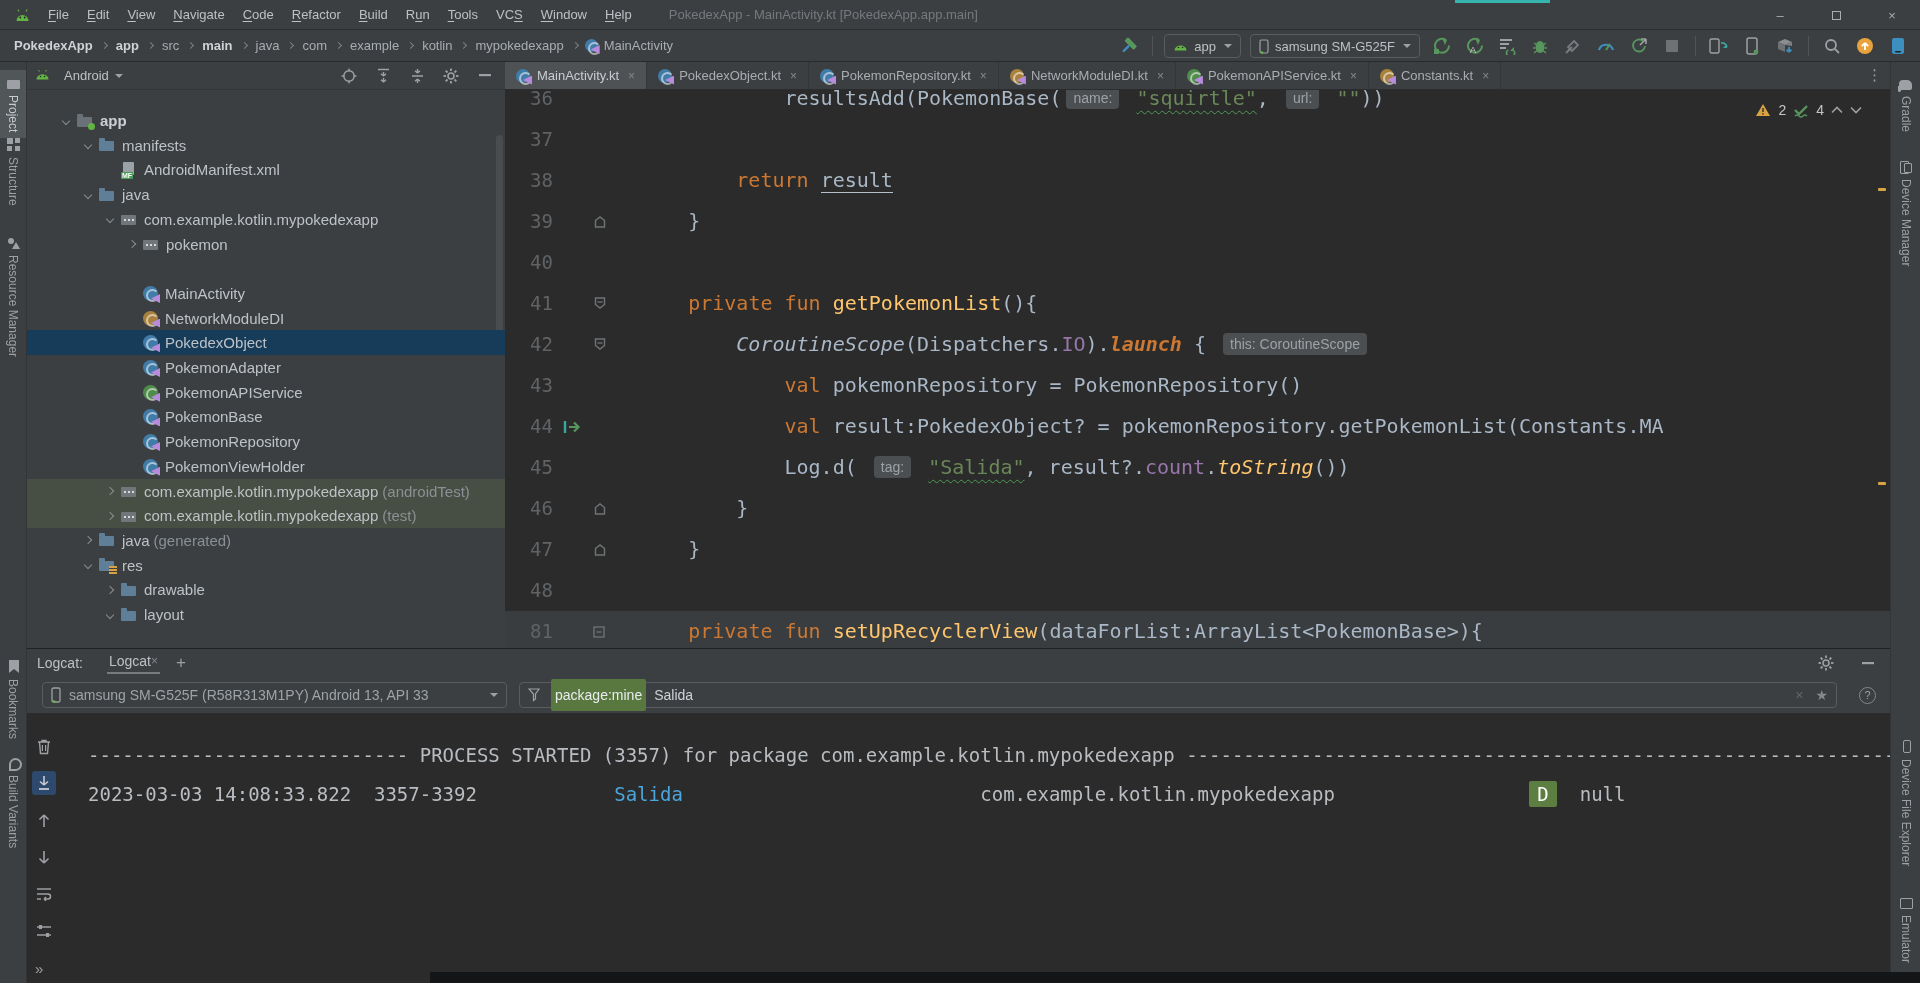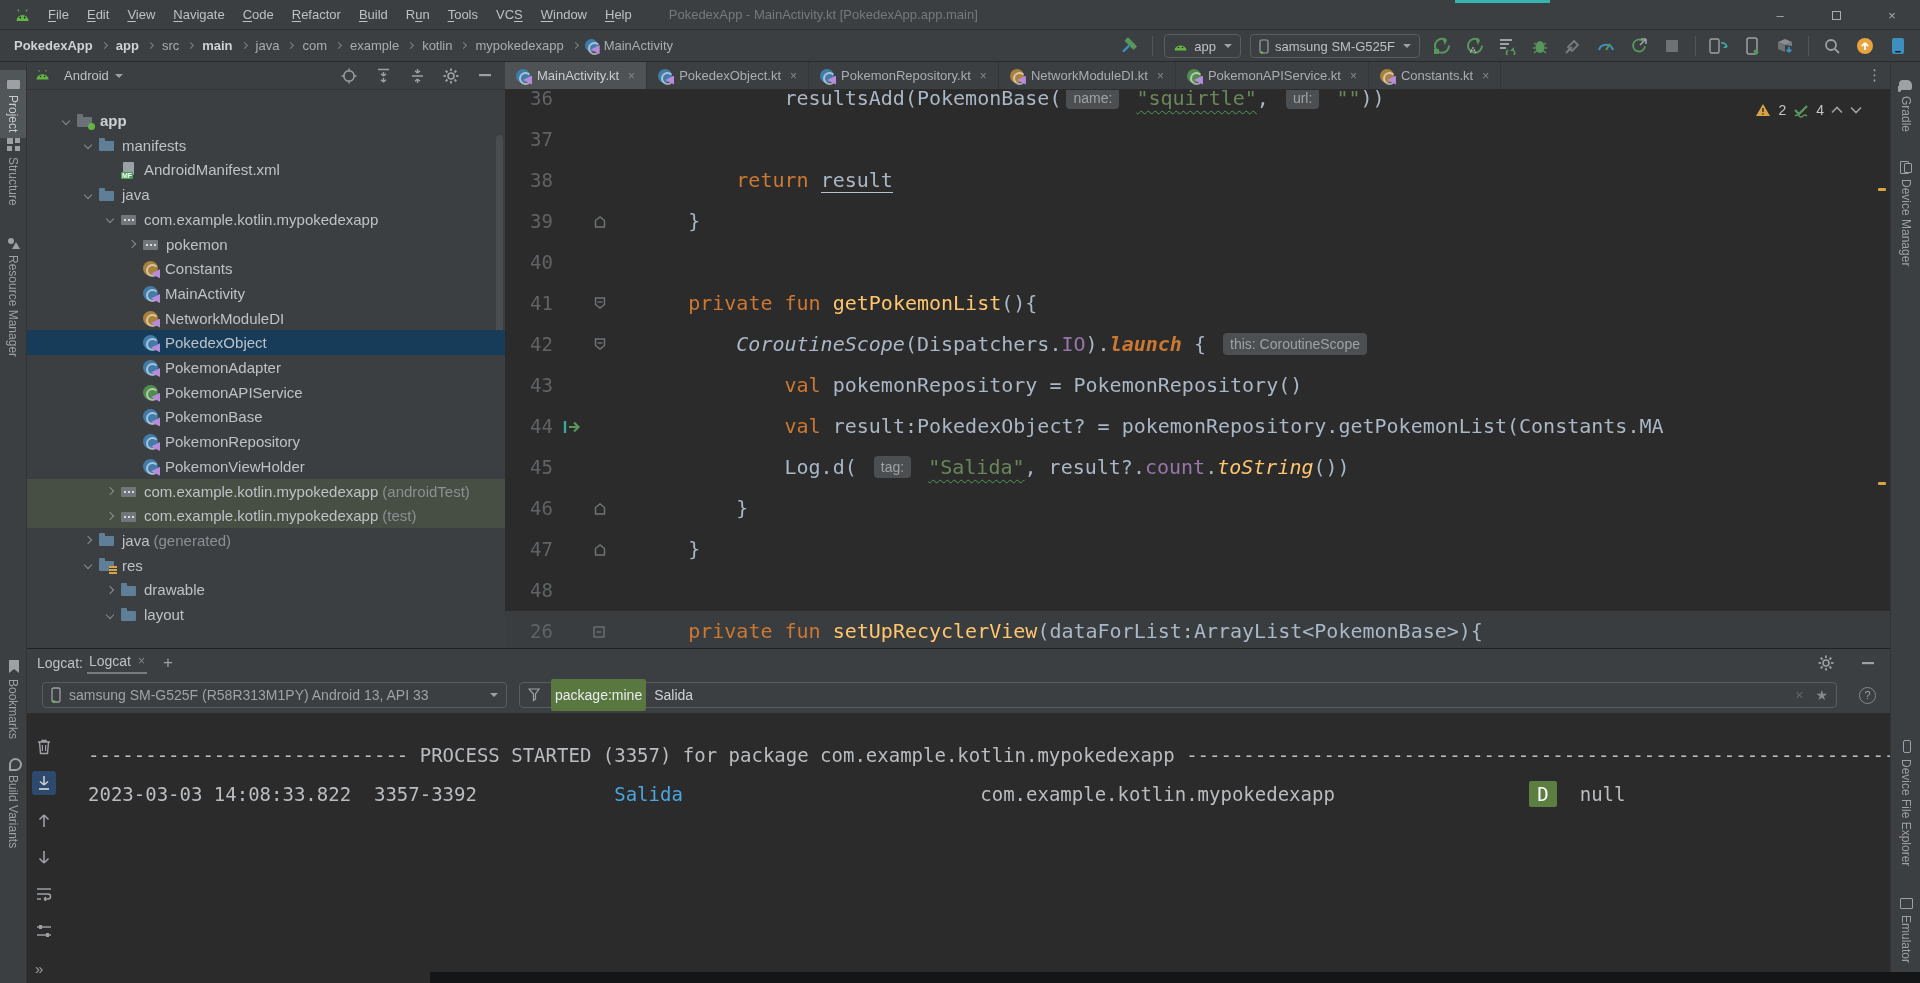--- a/index.html
+++ b/index.html
@@ -127,21 +127,21 @@
   .tk.caret { border-bottom:1px solid #b8c2cc; }
   .tk.inlay { display:inline-block; font-family:"Liberation Sans", sans-serif; font-size:14px; font-style:normal;
               background:#4c4f51; color:#9da2a6; border-radius:4px; padding:1px 7px; margin:0 5px; vertical-align:2px; line-height:20px; }
   .stripe-tick { position:absolute; right:4px; width:8px; height:3px; background:#d9a343; border-radius:1px; }
   .inspections { position:absolute; right:28px; top:12px; display:flex; align-items:center; gap:7px;
                  font-family:"Liberation Sans", sans-serif; font-size:14px; color:#c3c6ca; }
 
   
   .logcat { position:absolute; left:27px; top:648px; right:30px; bottom:0; background:#2b2b2b; border-top:1px solid #1f2122; }
   .lc-header { height:28px; background:#3c3f41; display:flex; align-items:center; padding:0 10px; font-size:14px; color:#bdc0c4; }
-  .lc-tab { margin-left:4px; padding:0 2px 3px 2px; border-bottom:2px solid #787b7e; display:flex; gap:7px; align-items:center; }
+  .lc-tab { margin-left:24px; padding:0 2px 3px 2px; border-bottom:2px solid #787b7e; display:flex; align-items:center; }
   .lc-tab-close { color:#84888c; font-size:12px; }
   .lc-plus { margin-left:16px; color:#9da0a4; font-size:17px; }
   .lc-header-icons { margin-left:auto; display:flex; align-items:center; gap:18px; }
   .lc-toolbar { height:37px; background:#3c3f41; display:flex; align-items:center; gap:12px; padding:0 14px 0 15px;
                 border-bottom:1px solid #2a2c2d; }
   .lc-device { width:465px; height:26px; border:1px solid #5a5d60; border-radius:4px; display:flex; align-items:center;
                gap:8px; padding:0 8px; font-size:14px; color:#9ea3a7; background:#3c3f41; }
   .lc-device .caret-down { margin-left:auto; }
   .lc-filter { flex:1; height:26px; border:1px solid #5a5d60; border-radius:4px; display:flex; align-items:center;
                gap:8px; padding:0 8px; font-size:14px; color:#cfd2d6; background:#3c3f41; }
@@ -471,25 +471,20 @@
         </div>
         <div class="tree-row" style="top: 116.8px; padding-left: 80px;">
           <span class="chev open"></span>
           <span class="tic ic-pkg"></span>
           <span class="tree-label">com.example.kotlin.mypokedexapp</span>
         </div>
         <div class="tree-row" style="top: 141.5px; padding-left: 102px;">
           <span class="chev closed"></span>
           <span class="tic ic-pkg"></span>
           <span class="tree-label">pokemon</span>
-        </div>
-        <div class="tree-row" style="top: 166.2px; padding-left: 102px;">
-          <span class="chev none"></span>
-          <span class="kc kc-tan" style="margin-left: 8px;"></span>
-          <span class="tree-label">Constants</span>
         </div>
         <div class="tree-row" style="top: 190.9px; padding-left: 102px;">
           <span class="chev none"></span>
           <span class="kc kc-blue" style="margin-left: 8px;"></span>
           <span class="tree-label">MainActivity</span>
         </div>
         <div class="tree-row" style="top: 215.6px; padding-left: 102px;">
           <span class="chev none"></span>
           <span class="kc kc-tan" style="margin-left: 8px;"></span>
           <span class="tree-label">NetworkModuleDI</span>
@@ -639,21 +634,21 @@
               <path d="M6 7h9m-4-4.5L15.5 7 11 11.5" fill="none" stroke="#57965c" stroke-width="2.2"></path>
             </svg></span><span class="ctext"><span class="tk id">            </span><span class="tk kw">val </span><span class="tk id">result:PokedexObject? = pokemonRepository.getPokemonList(Constants.MA</span></span></div>
         <div class="cline" style="top: 357px;"><span class="ln">45</span><span class="ctext"><span class="tk id">            Log.d( </span><span class="tk inlay">tag:</span><span class="tk id"> </span><span class="tk str typo">"Salida"</span><span class="tk id">, result?.</span><span class="tk prop">count</span><span class="tk id">.</span><span class="tk fn it">toString</span><span class="tk id">())</span></span></div>
         <div class="cline" style="top: 398px;"><span class="ln">46</span><span class="gicon"><svg width="14" height="13" viewBox="0 0 14 13">
               <path d="M2.5 12V5.5L7 2l4.5 3.5V12z" fill="none" stroke="#707477" stroke-width="1.4"></path>
             </svg></span><span class="ctext"><span class="tk id">        }</span></span></div>
         <div class="cline" style="top: 439px;"><span class="ln">47</span><span class="gicon"><svg width="14" height="13" viewBox="0 0 14 13">
               <path d="M2.5 12V5.5L7 2l4.5 3.5V12z" fill="none" stroke="#707477" stroke-width="1.4"></path>
             </svg></span><span class="ctext"><span class="tk id">    }</span></span></div>
         <div class="cline" style="top: 480px;"><span class="ln">48</span><span class="ctext"></span></div>
-        <div class="cline hl" style="top: 521px;"><span class="ln">26</span><span class="gicon"><svg width="12" height="12" viewBox="0 0 12 12">
+        <div class="cline hl" style="top: 521px;"><span class="ln">81</span><span class="gicon"><svg width="12" height="12" viewBox="0 0 12 12">
               <rect x="1" y="1" width="10" height="10" fill="none" stroke="#707477" stroke-width="1.3"></rect>
               <line x1="3.5" y1="6" x2="8.5" y2="6" stroke="#707477" stroke-width="1.3"></line>
             </svg></span><span class="ctext"><span class="tk id">    </span><span class="tk kw">private fun </span><span class="tk fn">setUpRecyclerView</span><span class="tk id">(dataForList:ArrayList&lt;PokemonBase&gt;){</span></span></div>
       </div>
   </div>
 
   <div class="logcat">
     <div class="lc-header">
       <span>Logcat:</span>
       <span class="lc-tab">

